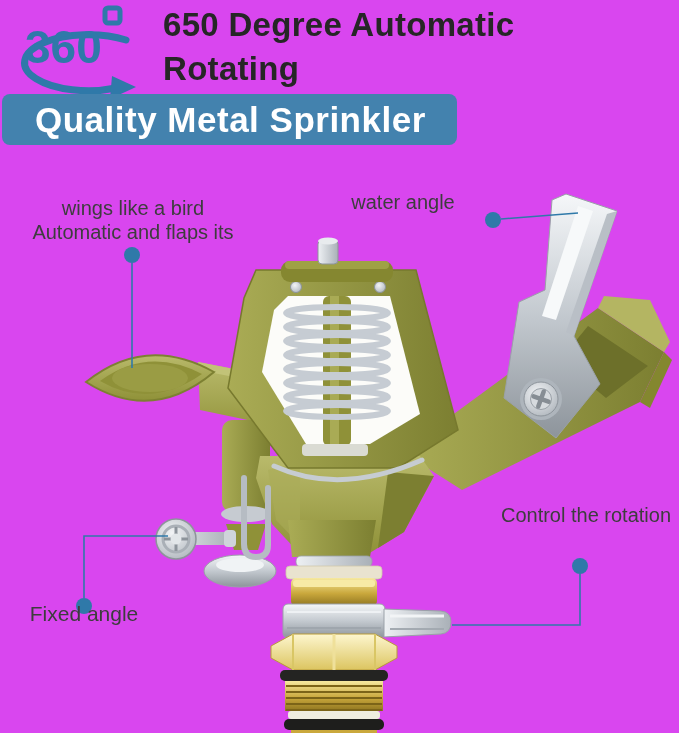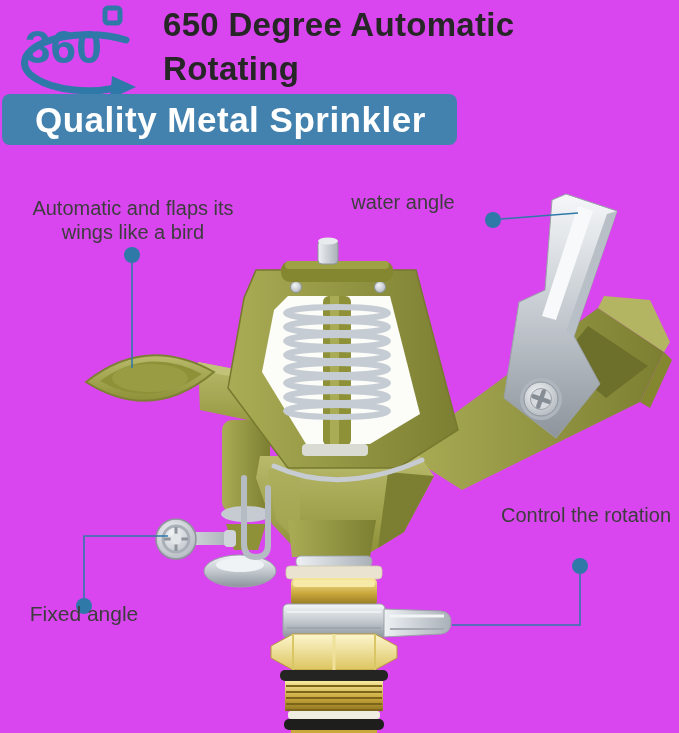--- a/index.html
+++ b/index.html
@@ -205,22 +205,22 @@
     </g>
     <g fill="#2f79a9">
       <circle cx="132" cy="255" r="8"></circle>
       <circle cx="493" cy="220" r="8"></circle>
       <circle cx="580" cy="566" r="8"></circle>
       <circle cx="84" cy="606" r="8"></circle>
     </g>
   </svg>
 
   <div class="callout flap">
+    <div>wings like a bird</div>
     <div>Automatic and flaps its</div>
-    <div>wings like a bird</div>
   </div>
   <div class="callout spray">
     <div>water angle</div>
   </div>
   <div class="callout rotation">
     <div>Control the rotation</div>
   </div>
   <div class="callout fixed">
     <div>Fixed angle</div>
   </div>

